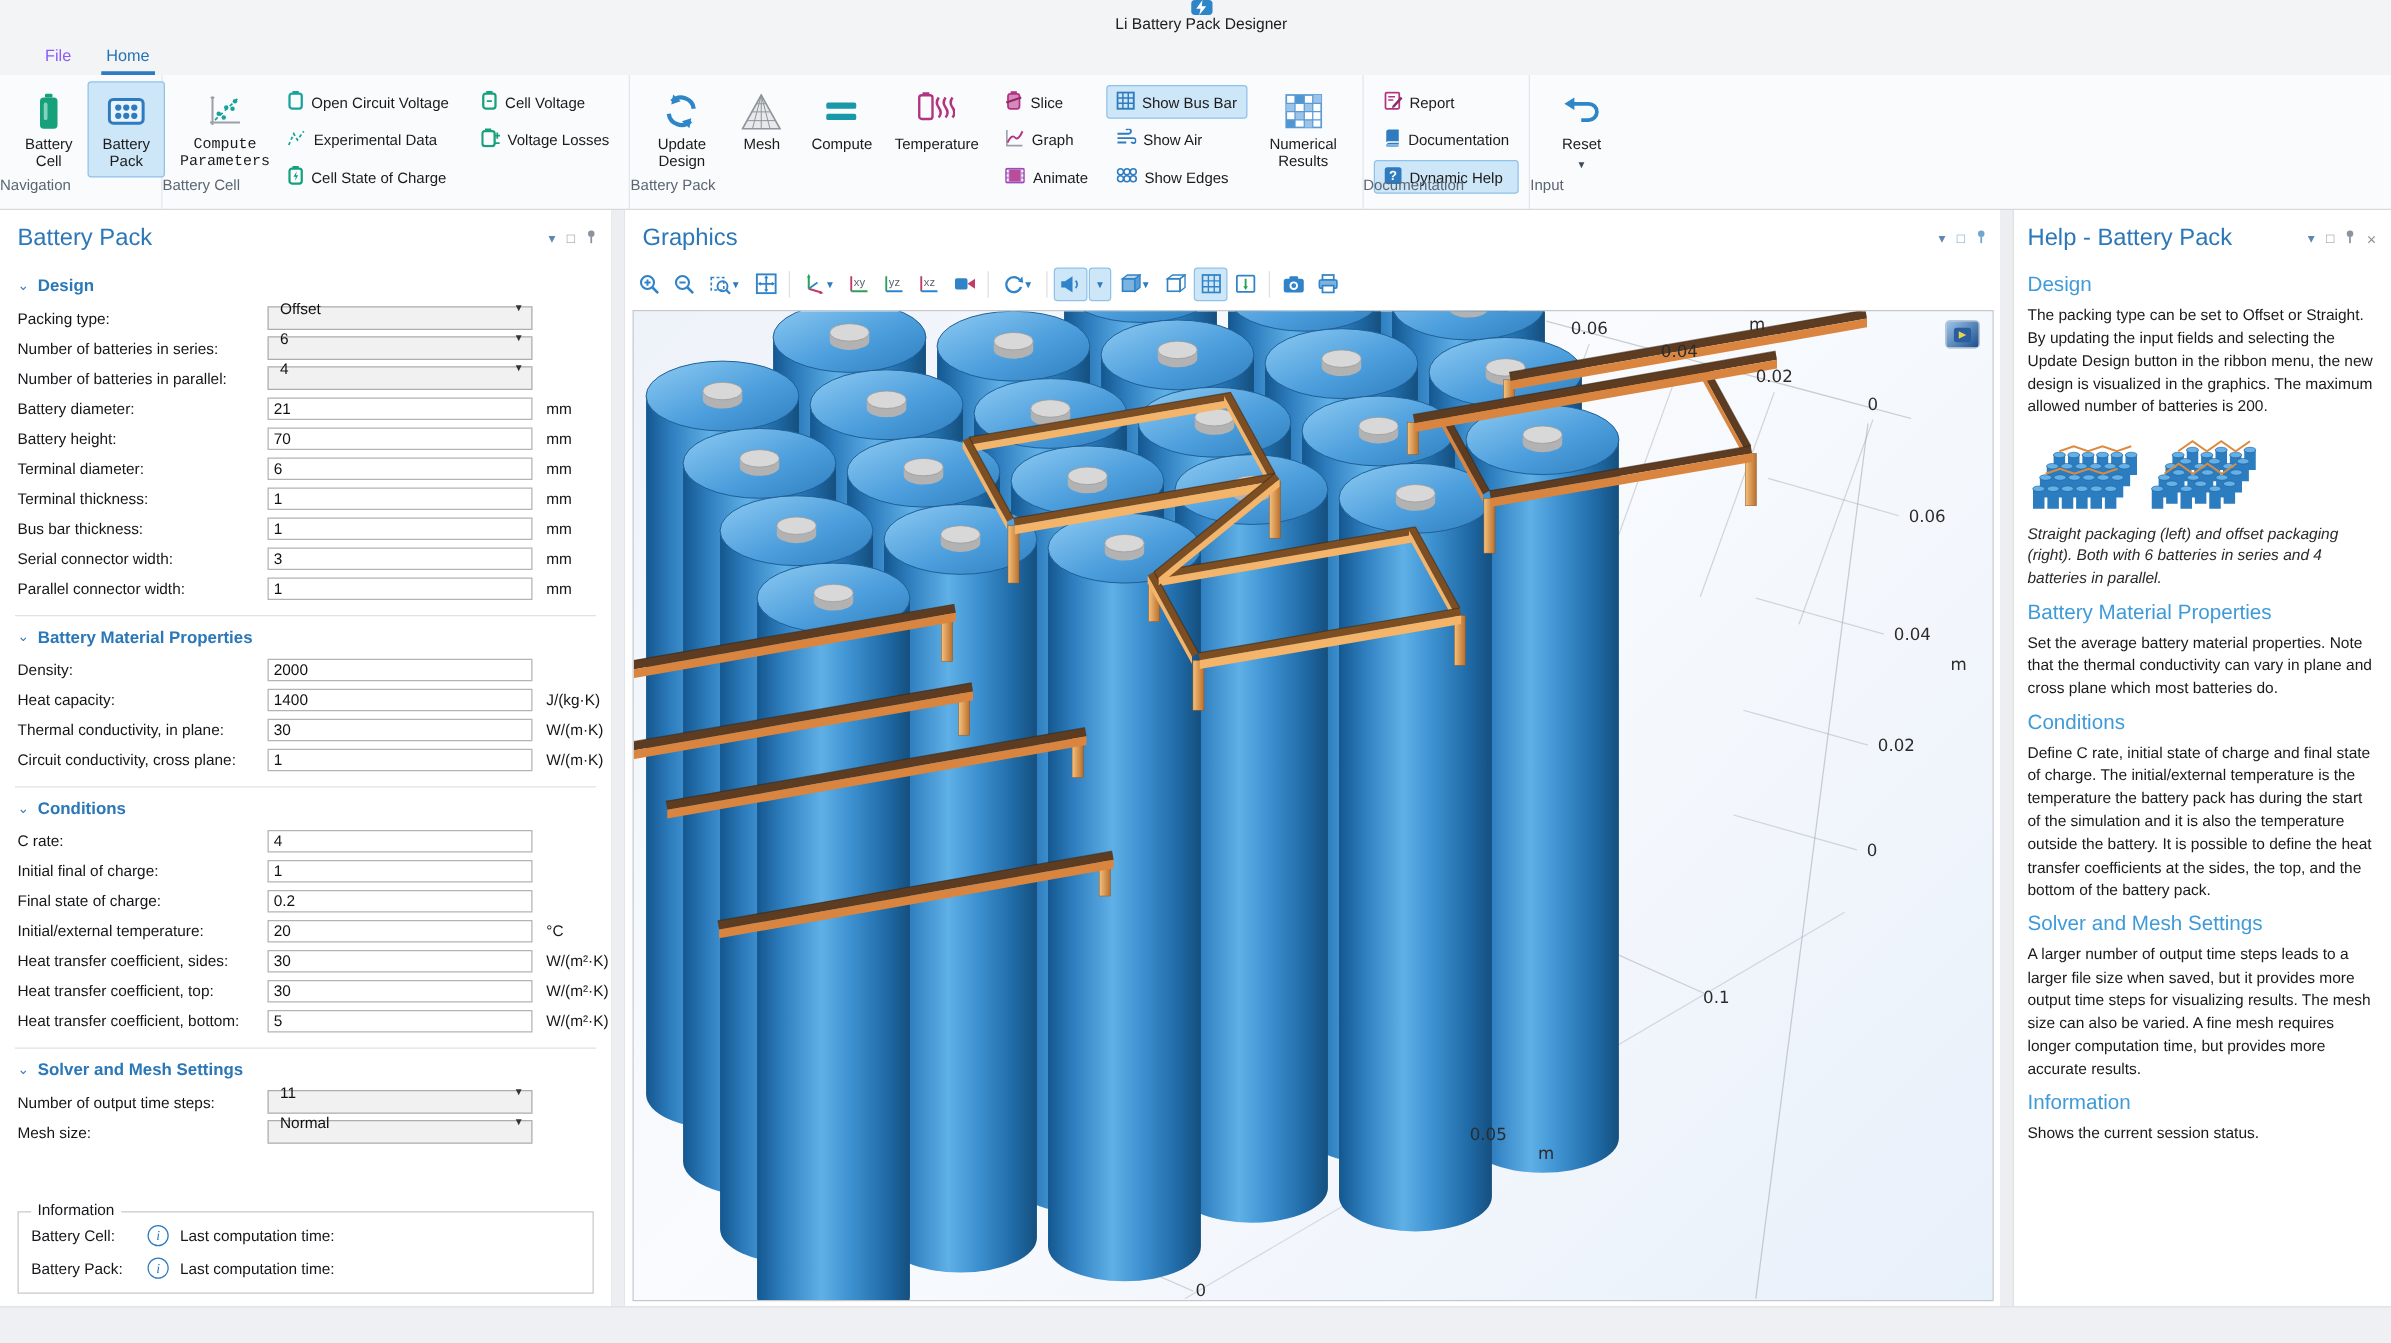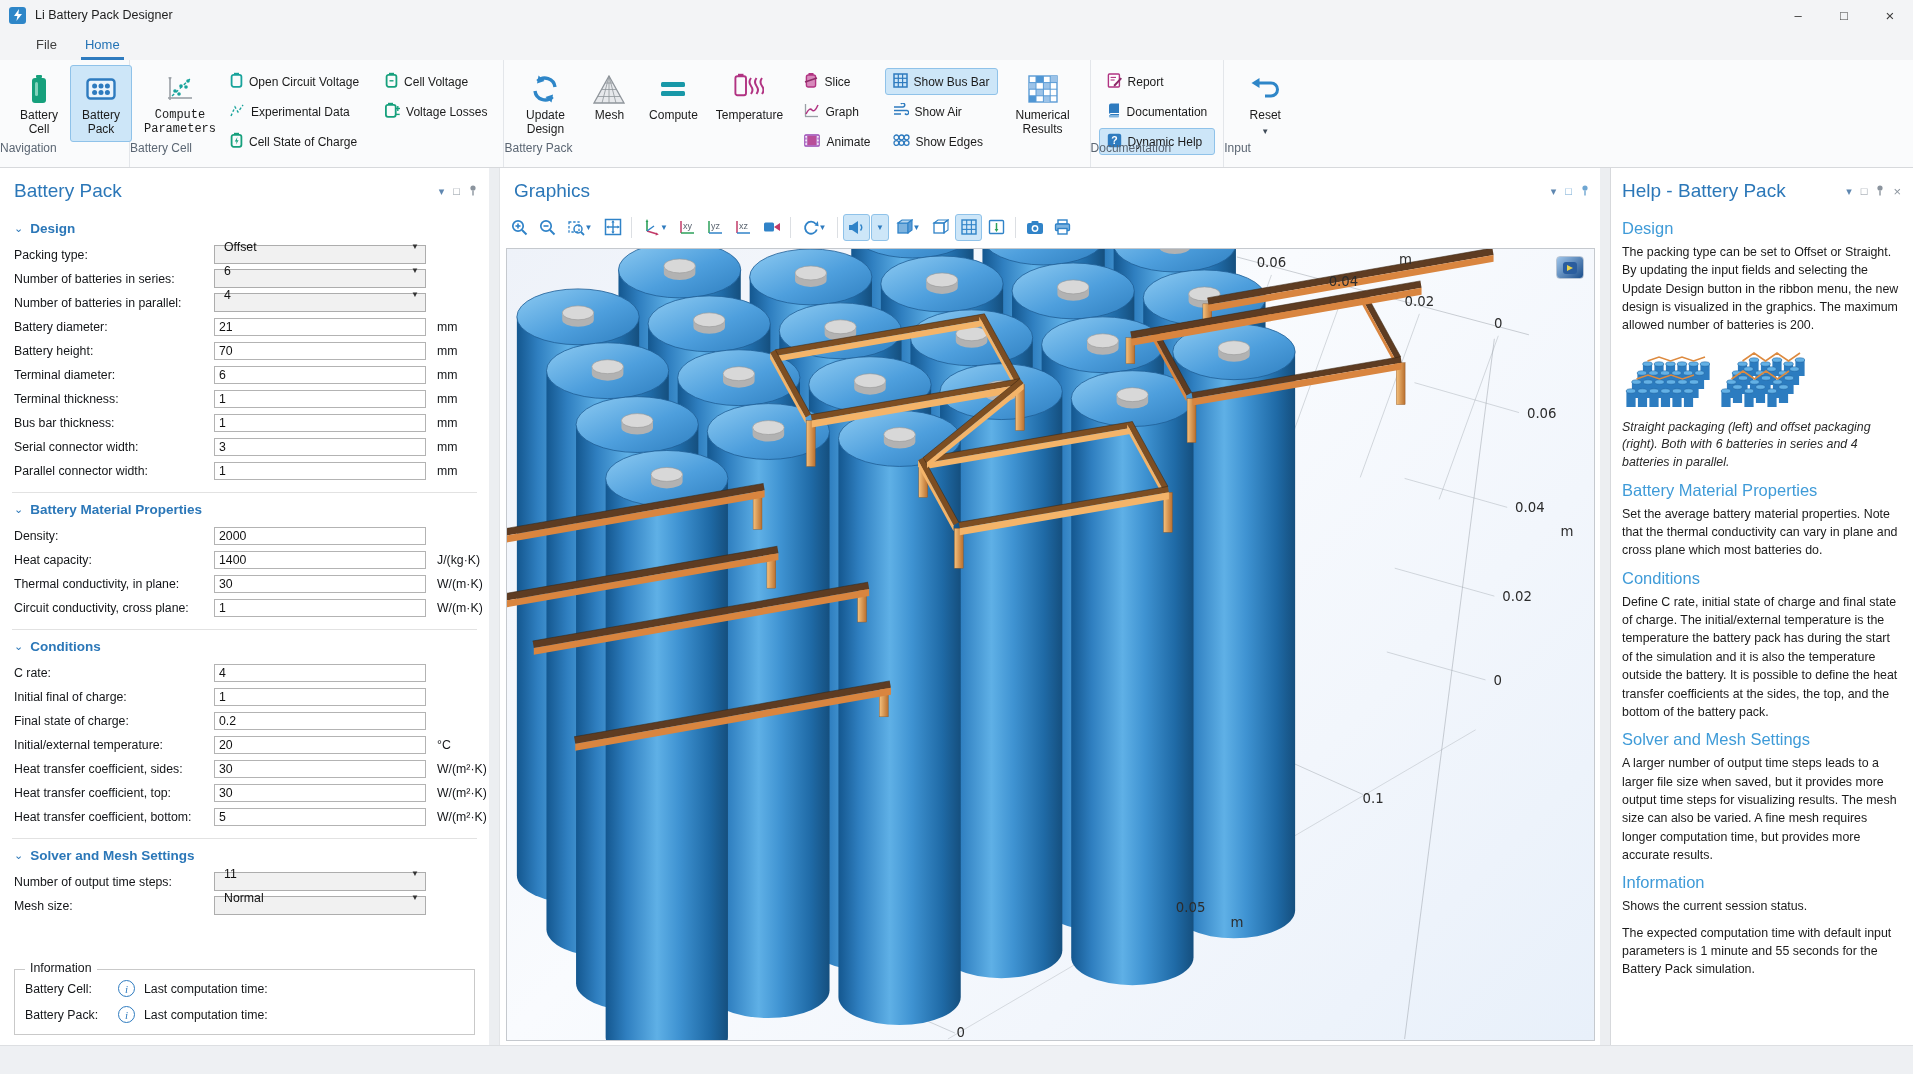--- a/index.html
+++ b/index.html
@@ -1,28 +1,28 @@
 <!DOCTYPE html>
 <html><head>
 <meta charset="utf-8">
 <style>
   html,body{margin:0;padding:0;}
   body{font-family:"Liberation Sans","DejaVu Sans",sans-serif;background:#eef0f3;-webkit-font-smoothing:antialiased;}
   .app{position:relative;width:1913px;height:1074px;background:#eef0f3;overflow:hidden;}
 
   
-  .titlebar{position:absolute;top:0;left:0;right:0;height:30px;background:#f3f4f6;display:flex;align-items:center;}
+  .titlebar{position:absolute;top:0;left:0;right:0;height:30px;background:#f3f4f6;display:flex;align-items:center;flex-direction:column;}
   .appicon{width:17px;height:17px;margin-left:9px;border-radius:3px;background:#2e86c8;display:flex;align-items:center;justify-content:center;}
   .apptitle{margin-left:9px;font-size:12.5px;color:#1d1d1d;}
   .winbtns{margin-left:auto;display:flex;height:30px;}
   .winbtn{width:46px;height:30px;display:flex;align-items:center;justify-content:center;font-size:13px;color:#3c3c3c;}
 
   
   .menubar{position:absolute;top:30px;left:0;right:0;height:30px;background:#f3f4f6;display:flex;align-items:flex-end;padding-left:22px;box-sizing:border-box;}
-  .menutab{position:relative;font-size:13px;color:#404040;padding:0 14px 8px 14px;}
+  .menutab{position:relative;font-size:13px;color:#8b5cf6;padding:0 14px 8px 14px;}
   .menutab.active{color:#2473b5;}
   .menutab.active .underline{position:absolute;left:10px;right:10px;bottom:0;height:3px;background:#2e7bbf;}
 
   
   .ribbon{position:absolute;top:60px;left:0;right:0;height:107px;background:#fafbfc;border-bottom:1px solid #d7d9dc;display:flex;align-items:stretch;}
   .rgroup{position:relative;display:flex;align-items:flex-start;padding:5px 8px 16px 8px;border-right:1px solid #e3e6ea;}
   .rgroup-label{position:absolute;left:0;right:0;bottom:12px;text-align:left;font-size:12px;color:#5b6673;}
   .bigbtn{display:flex;flex-direction:column;align-items:center;justify-content:flex-start;gap:4px;min-width:52px;padding:7px 4px 4px 4px;border-radius:3px;border:1px solid transparent;text-align:center;font-size:12px;line-height:1.15;color:#1b1b1b;}
   .bigbtn .bicon{height:32px;display:flex;align-items:center;justify-content:center;}
   .bigbtn.sel{background:#cde6f8;border:1px solid #8fc2e9;}
@@ -1079,18 +1079,17 @@
       </div>
       <p class="hcaption">Straight packaging (left) and offset packaging (right). Both with 6 batteries in series and 4 batteries in parallel.</p>
       <div class="hhead">Battery Material Properties</div>
       <p class="hp">Set the average battery material properties. Note that the thermal conductivity can vary in plane and cross plane which most batteries do.</p>
       <div class="hhead">Conditions</div>
       <p class="hp">Define C rate, initial state of charge and final state of charge. The initial/external temperature is the temperature the battery pack has during the start of the simulation and it is also the temperature outside the battery. It is possible to define the heat transfer coefficients at the sides,  the top, and the bottom of the battery pack.</p>
       <div class="hhead">Solver and Mesh Settings</div>
       <p class="hp">A larger number of output time steps leads to a larger file size when saved, but it provides more output time steps for visualizing results. The mesh size can also be varied. A fine mesh requires longer computation time, but provides more accurate results.</p>
       <div class="hhead">Information</div>
       <p class="hp">Shows the current session status.</p>
-      <p class="hp">The expected computation time with default input parameters is 1 minute and 55 seconds for the Battery Pack simulation.</p>
     </div>
   </div>
 
   <div class="bottom-strip"></div>
 </div>
 
 </body></html>

